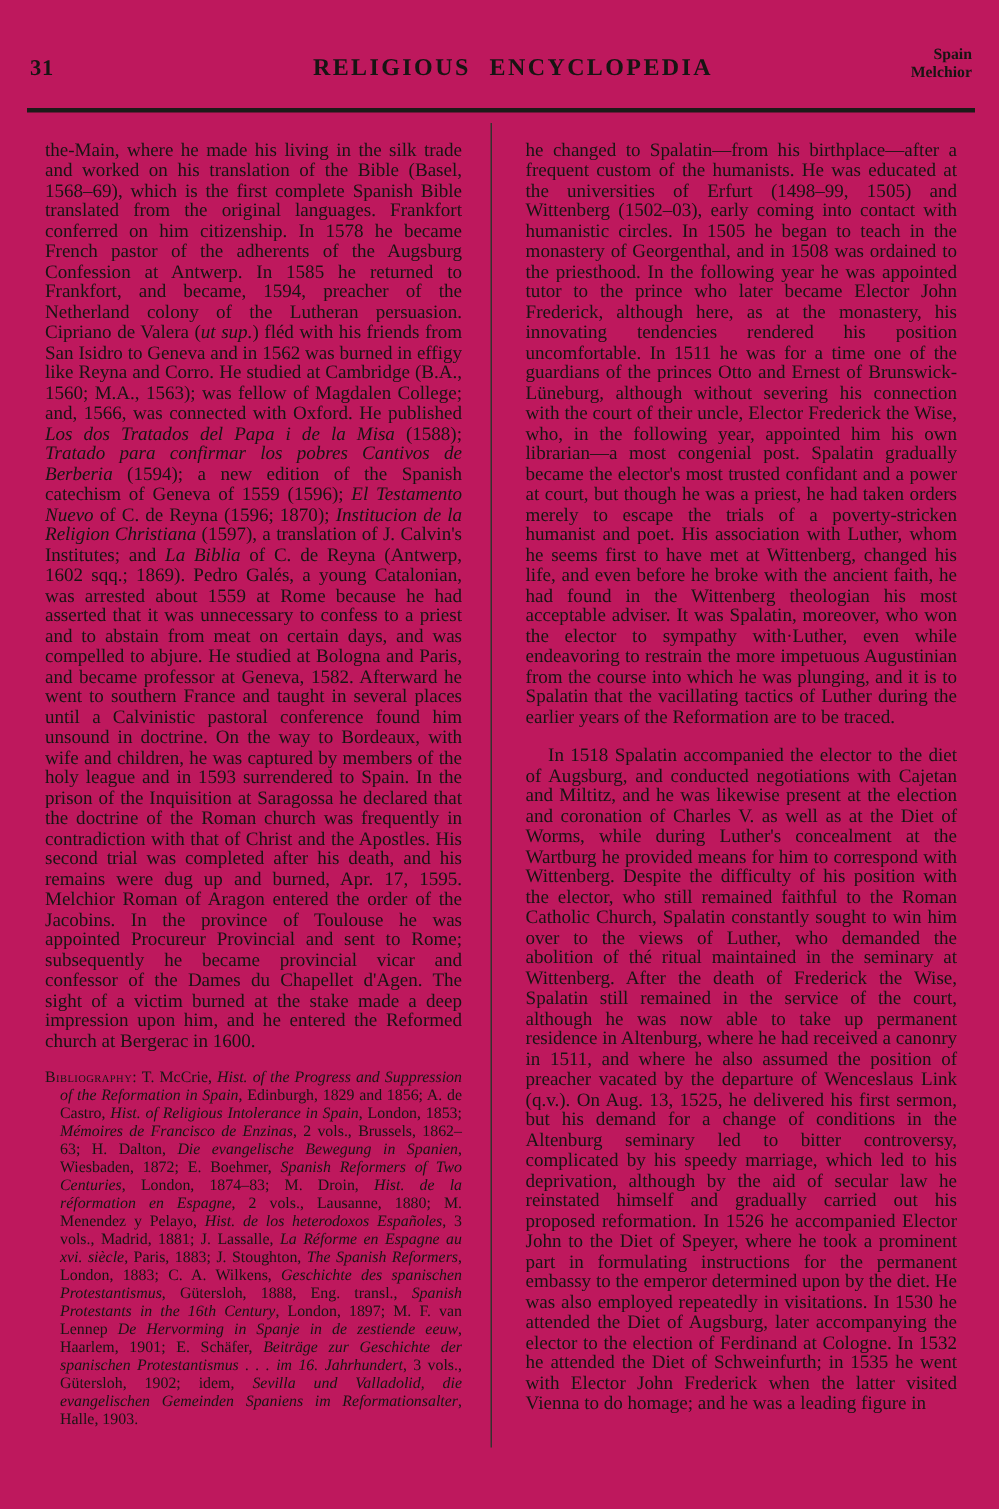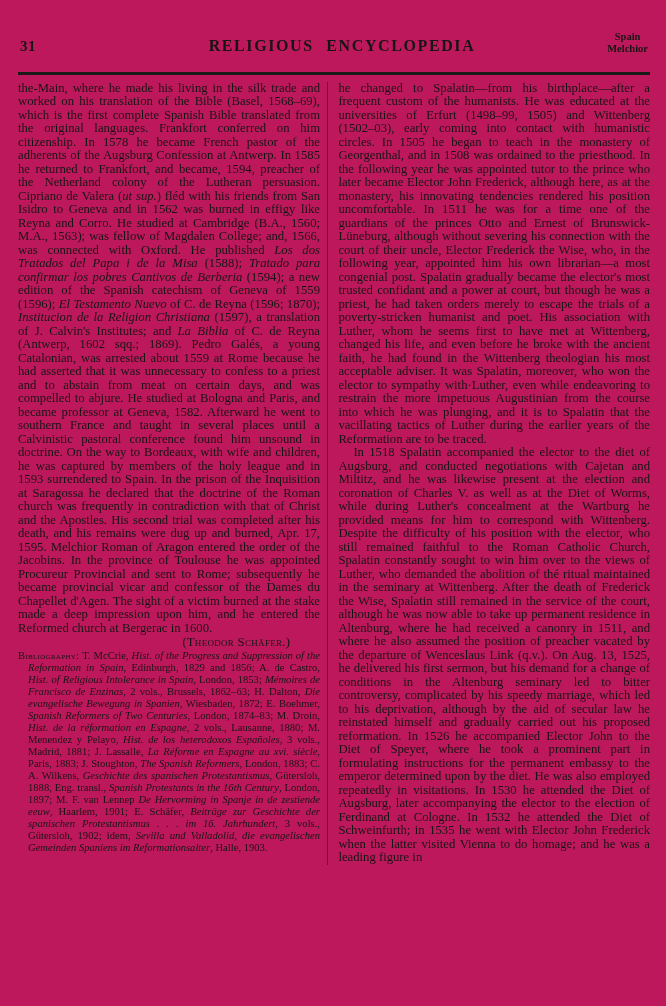--- a/index.html
+++ b/index.html
@@ -41,39 +41,39 @@
     letter-spacing: 1.6px;
     word-spacing: 7px;
   }
   .runhead {
     position: absolute;
     right: 2px;
     top: 1px;
     font-size: 10.5px;
     font-weight: bold;
     line-height: 11.5px;
-    text-align: center;
+    text-align: right;
   }
   .rule {
     height: 2.6px;
     background: #1c1a18;
     margin: 8px 0 7px 0;
   }
   
   .cols {
     display: flex;
     align-items: stretch;
   }
   .col { box-sizing: border-box; }
   .col-left  { width: 309px; padding-right: 7px; }
   .divider   { width: 1.4px; background: #35322e; }
   .col-right { flex: 1; padding-left: 10px; }
   
   .para {
-    margin: 0;
+    margin: 12px;
     text-align: justify;
     font-size: 12.7px;
     line-height: 13.5px;
   }
   .para.indent { text-indent: 15px; }
   .para.small {
     font-size: 10.6px;
     line-height: 12px;
     padding-left: 10px;
     text-indent: -10px;
@@ -100,21 +100,20 @@
       <div>Spain</div>
       <div>Melchior</div>
     </div>
   </div>
 
   <div class="rule"></div>
 
   <div class="cols">
     <div class="col col-left">
         <p class="para"><span>the-Main, where he made his living in the silk trade and worked on his translation of the Bible (Basel, 1568–69), which is the first complete Spanish Bible translated from the original languages. Frankfort conferred on him citizenship. In 1578 he became French pastor of the adherents of the Augsburg Confession at Antwerp. In 1585 he returned to Frankfort, and became, 1594, preacher of the Netherland colony of the Lutheran persuasion. Cipriano de Valera (</span><span class="it">ut sup.</span><span>) fléd with his friends from San Isidro to Geneva and in 1562 was burned in effigy like Reyna and Corro. He studied at Cambridge (B.A., 1560; M.A., 1563); was fellow of Magdalen College; and, 1566, was connected with Oxford. He published </span><span class="it">Los dos Tratados del Papa i de la Misa</span><span> (1588); </span><span class="it">Tratado para confirmar los pobres Cantivos de Berberia</span><span> (1594); a new edition of the Spanish catechism of Geneva of 1559 (1596); </span><span class="it">El Testamento Nuevo</span><span> of C. de Reyna (1596; 1870); </span><span class="it">Institucion de la Religion Christiana</span><span> (1597), a translation of J. Calvin's Institutes; and </span><span class="it">La Biblia</span><span> of C. de Reyna (Antwerp, 1602 sqq.; 1869). Pedro Galés, a young Catalonian, was arrested about 1559 at Rome because he had asserted that it was unnecessary to confess to a priest and to abstain from meat on certain days, and was compelled to abjure. He studied at Bologna and Paris, and became professor at Geneva, 1582. Afterward he went to southern France and taught in several places until a Calvinistic pastoral conference found him unsound in doctrine. On the way to Bordeaux, with wife and children, he was captured by members of the holy league and in 1593 surrendered to Spain. In the prison of the Inquisition at Saragossa he declared that the doctrine of the Roman church was frequently in contradiction with that of Christ and the Apostles. His second trial was completed after his death, and his remains were dug up and burned, Apr. 17, 1595. Melchior Roman of Aragon entered the order of the Jacobins. In the province of Toulouse he was appointed Procureur Provincial and sent to Rome; subsequently he became provincial vicar and confessor of the Dames du Chapellet d'Agen. The sight of a victim burned at the stake made a deep impression upon him, and he entered the Reformed church at Bergerac in 1600.</span></p>
-        <p class="para align-right"><span>(</span><span class="sc">Theodor Schäfer.</span><span>)</span></p>
         <p class="para small"><span class="sc">Bibliography:</span><span> T. McCrie, </span><span class="it">Hist. of the Progress and Suppression of the Reformation in Spain</span><span>, Edinburgh, 1829 and 1856; A. de Castro, </span><span class="it">Hist. of Religious Intolerance in Spain</span><span>, London, 1853; </span><span class="it">Mémoires de Francisco de Enzinas</span><span>, 2 vols., Brussels, 1862–63; H. Dalton, </span><span class="it">Die evangelische Bewegung in Spanien</span><span>, Wiesbaden, 1872; E. Boehmer, </span><span class="it">Spanish Reformers of Two Centuries</span><span>, London, 1874–83; M. Droin, </span><span class="it">Hist. de la réformation en Espagne</span><span>, 2 vols., Lausanne, 1880; M. Menendez y Pelayo, </span><span class="it">Hist. de los heterodoxos Españoles</span><span>, 3 vols., Madrid, 1881; J. Lassalle, </span><span class="it">La Réforme en Espagne au xvi. siècle</span><span>, Paris, 1883; J. Stoughton, </span><span class="it">The Spanish Reformers</span><span>, London, 1883; C. A. Wilkens, </span><span class="it">Geschichte des spanischen Protestantismus</span><span>, Gütersloh, 1888, Eng. transl., </span><span class="it">Spanish Protestants in the 16th Century</span><span>, London, 1897; M. F. van Lennep </span><span class="it">De Hervorming in Spanje in de zestiende eeuw</span><span>, Haarlem, 1901; E. Schäfer, </span><span class="it">Beiträge zur Geschichte der spanischen Protestantismus . . . im 16. Jahrhundert</span><span>, 3 vols., Gütersloh, 1902; idem, </span><span class="it">Sevilla und Valladolid, die evangelischen Gemeinden Spaniens im Reformationsalter</span><span>, Halle, 1903.</span></p>
       </div>
     <div class="divider"></div>
     <div class="col col-right">
         <p class="para"><span>he changed to Spalatin—from his birthplace—after a frequent custom of the humanists. He was educated at the universities of Erfurt (1498–99, 1505) and Wittenberg (1502–03), early coming into contact with humanistic circles. In 1505 he began to teach in the monastery of Georgenthal, and in 1508 was ordained to the priesthood. In the following year he was appointed tutor to the prince who later became Elector John Frederick, although here, as at the monastery, his innovating tendencies rendered his position uncomfortable. In 1511 he was for a time one of the guardians of the princes Otto and Ernest of Brunswick-Lüneburg, although without severing his connection with the court of their uncle, Elector Frederick the Wise, who, in the following year, appointed him his own librarian—a most congenial post. Spalatin gradually became the elector's most trusted confidant and a power at court, but though he was a priest, he had taken orders merely to escape the trials of a poverty-stricken humanist and poet. His association with Luther, whom he seems first to have met at Wittenberg, changed his life, and even before he broke with the ancient faith, he had found in the Wittenberg theologian his most acceptable adviser. It was Spalatin, moreover, who won the elector to sympathy with·Luther, even while endeavoring to restrain the more impetuous Augustinian from the course into which he was plunging, and it is to Spalatin that the vacillating tactics of Luther during the earlier years of the Reformation are to be traced.</span></p>
         <p class="para indent"><span>In 1518 Spalatin accompanied the elector to the diet of Augsburg, and conducted negotiations with Cajetan and Miltitz, and he was likewise present at the election and coronation of Charles V. as well as at the Diet of Worms, while during Luther's concealment at the Wartburg he provided means for him to correspond with Wittenberg. Despite the difficulty of his position with the elector, who still remained faithful to the Roman Catholic Church, Spalatin constantly sought to win him over to the views of Luther, who demanded the abolition of thé ritual maintained in the seminary at Wittenberg. After the death of Frederick the Wise, Spalatin still remained in the service of the court, although he was now able to take up permanent residence in Altenburg, where he had received a canonry in 1511, and where he also assumed the position of preacher vacated by the departure of Wenceslaus Link (q.v.). On Aug. 13, 1525, he delivered his first sermon, but his demand for a change of conditions in the Altenburg seminary led to bitter controversy, complicated by his speedy marriage, which led to his deprivation, although by the aid of secular law he reinstated himself and gradually carried out his proposed reformation. In 1526 he accompanied Elector John to the Diet of Speyer, where he took a prominent part in formulating instructions for the permanent embassy to the emperor determined upon by the diet. He was also employed repeatedly in visitations. In 1530 he attended the Diet of Augsburg, later accompanying the elector to the election of Ferdinand at Cologne. In 1532 he attended the Diet of Schweinfurth; in 1535 he went with Elector John Frederick when the latter visited Vienna to do homage; and he was a leading figure in</span></p>
       </div>
   </div>
 
 </div>

